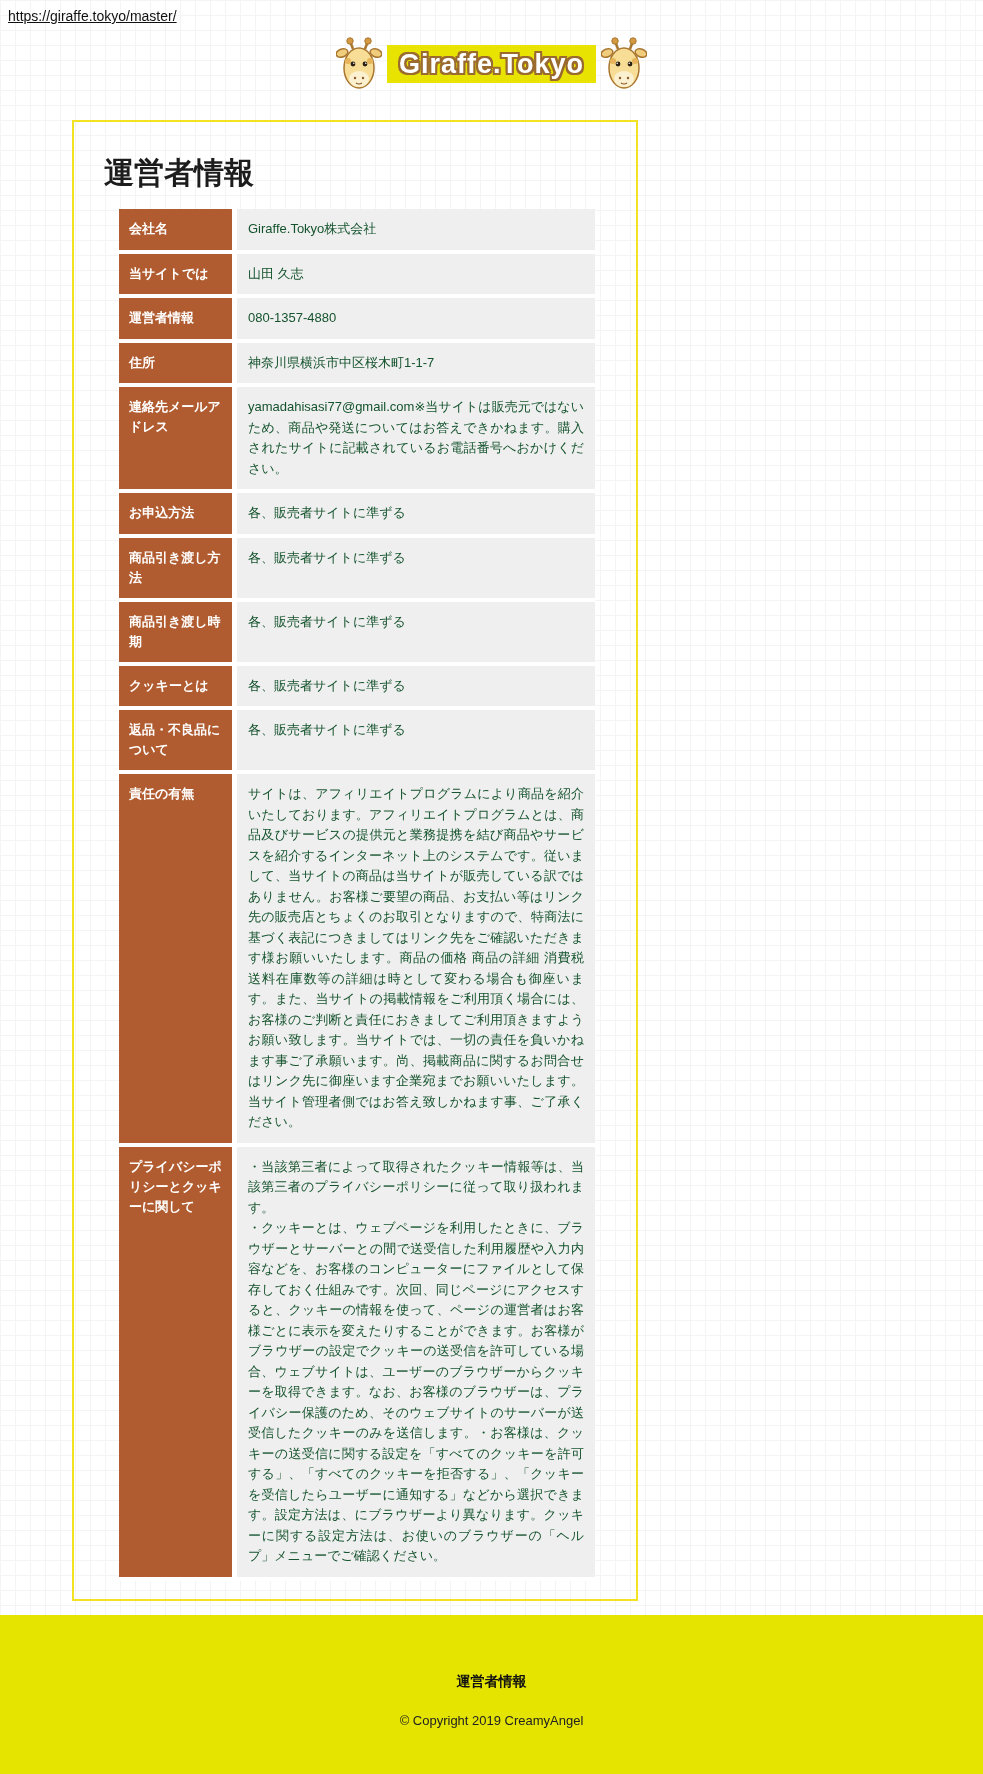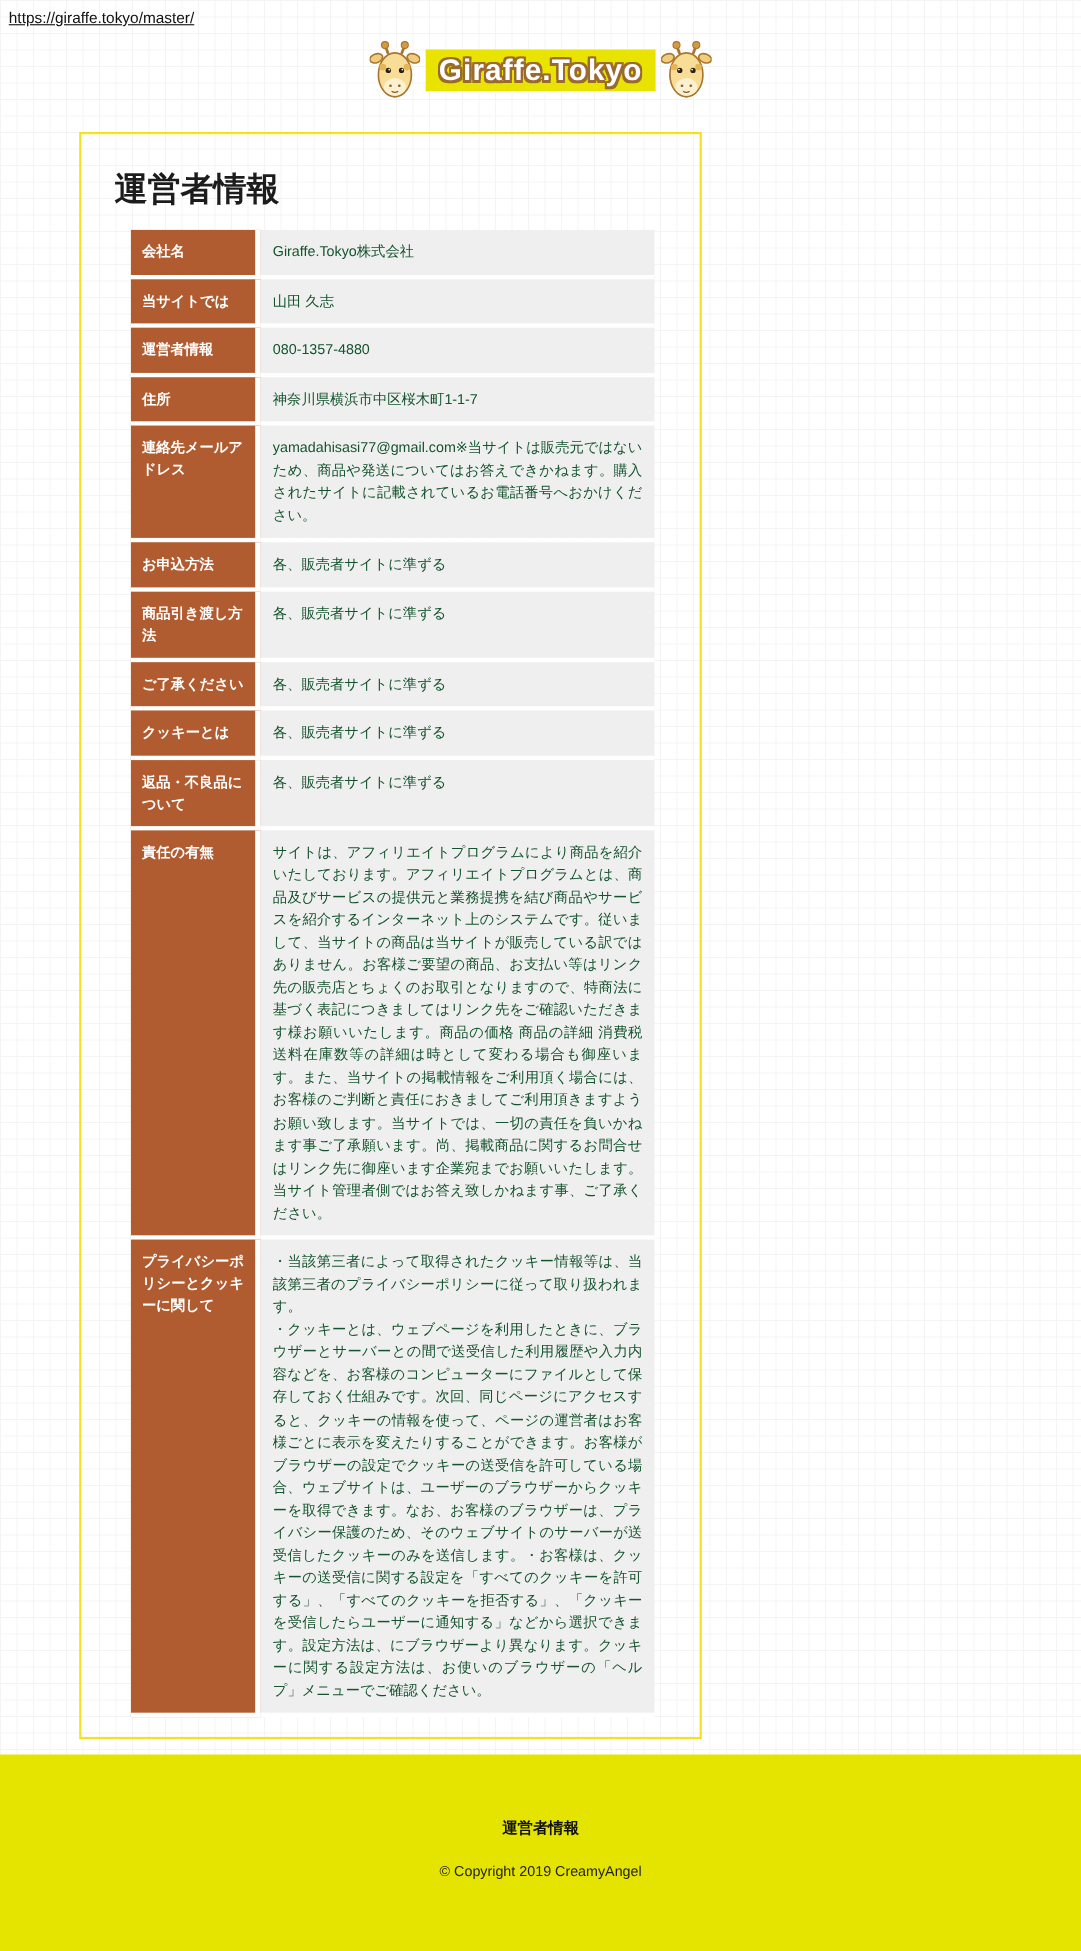--- a/index.html
+++ b/index.html
@@ -199,21 +199,21 @@
       </tr>
       <tr>
         <th>お申込方法</th>
         <td>各、販売者サイトに準ずる</td>
       </tr>
       <tr>
         <th>商品引き渡し方法</th>
         <td>各、販売者サイトに準ずる</td>
       </tr>
       <tr>
-        <th>ご了承ください</th>
+        <th>商品引き渡し時期</th>
         <td>各、販売者サイトに準ずる</td>
       </tr>
       <tr>
         <th>クッキーとは</th>
         <td>各、販売者サイトに準ずる</td>
       </tr>
       <tr>
         <th>返品・不良品について</th>
         <td>各、販売者サイトに準ずる</td>
       </tr>

